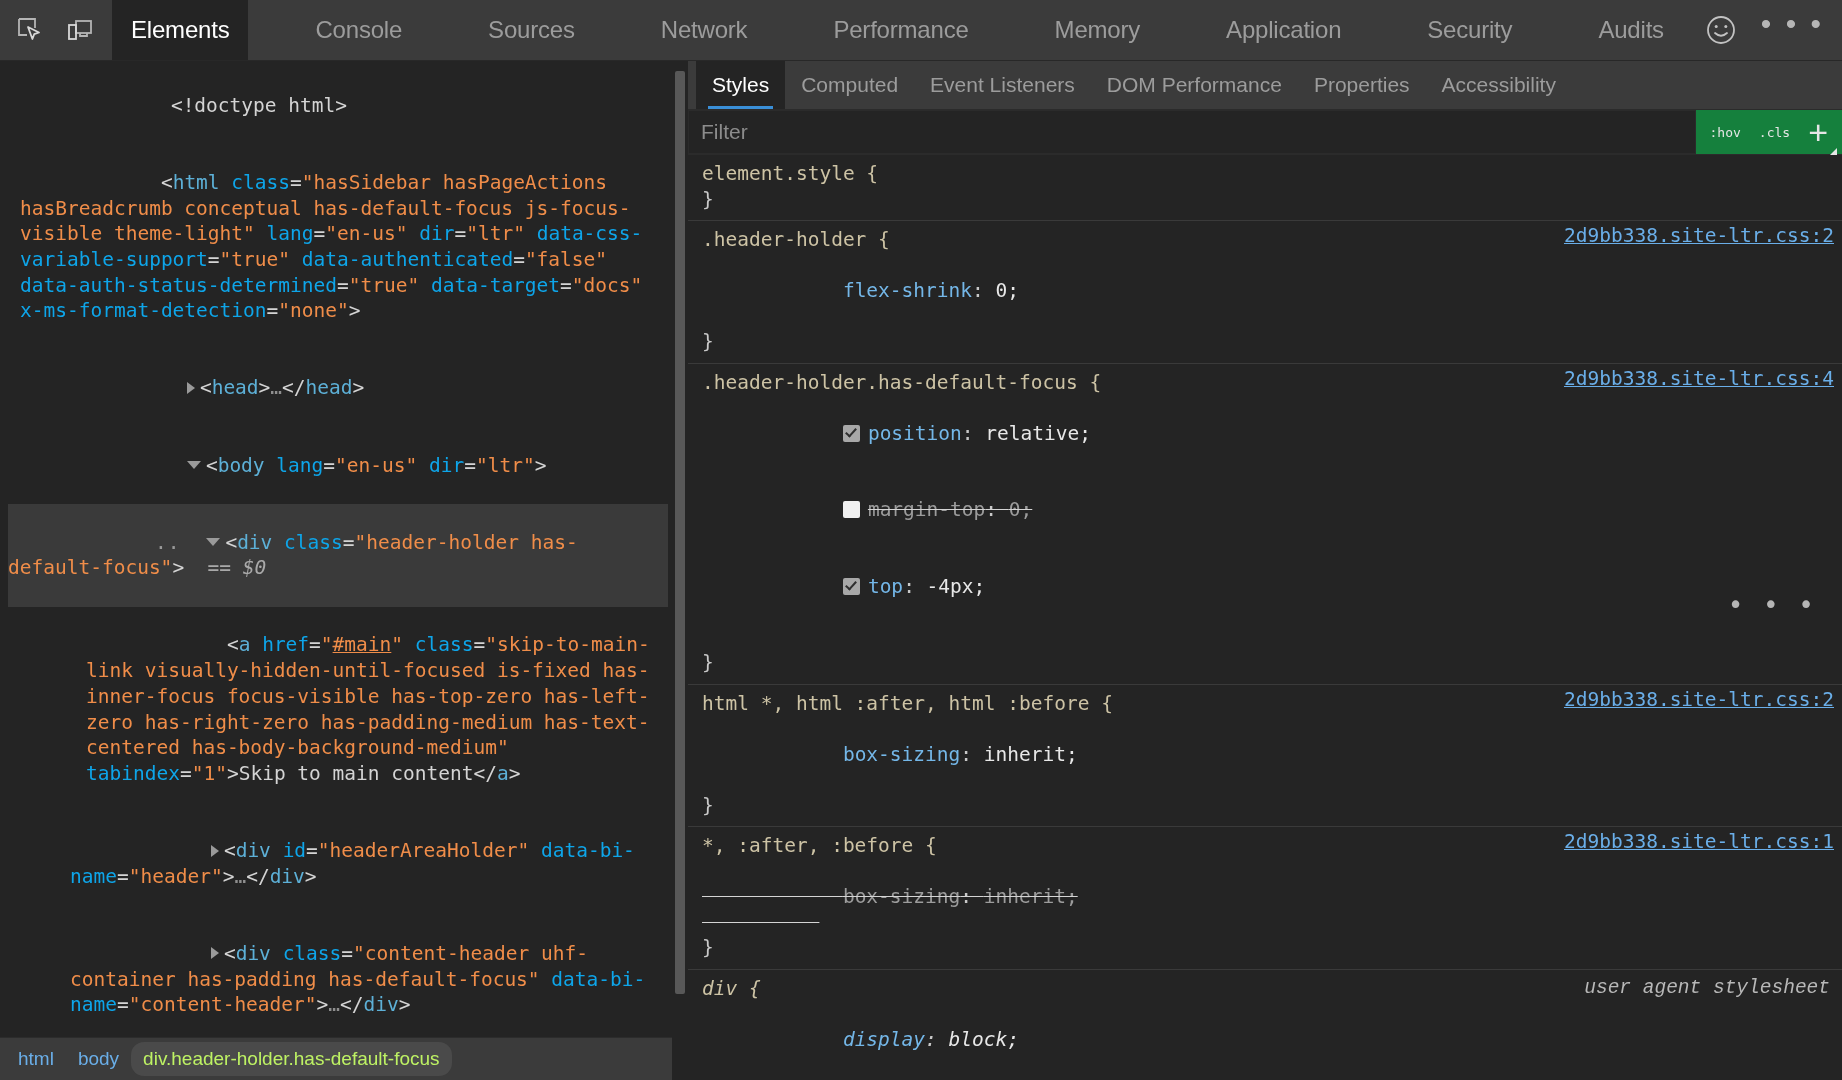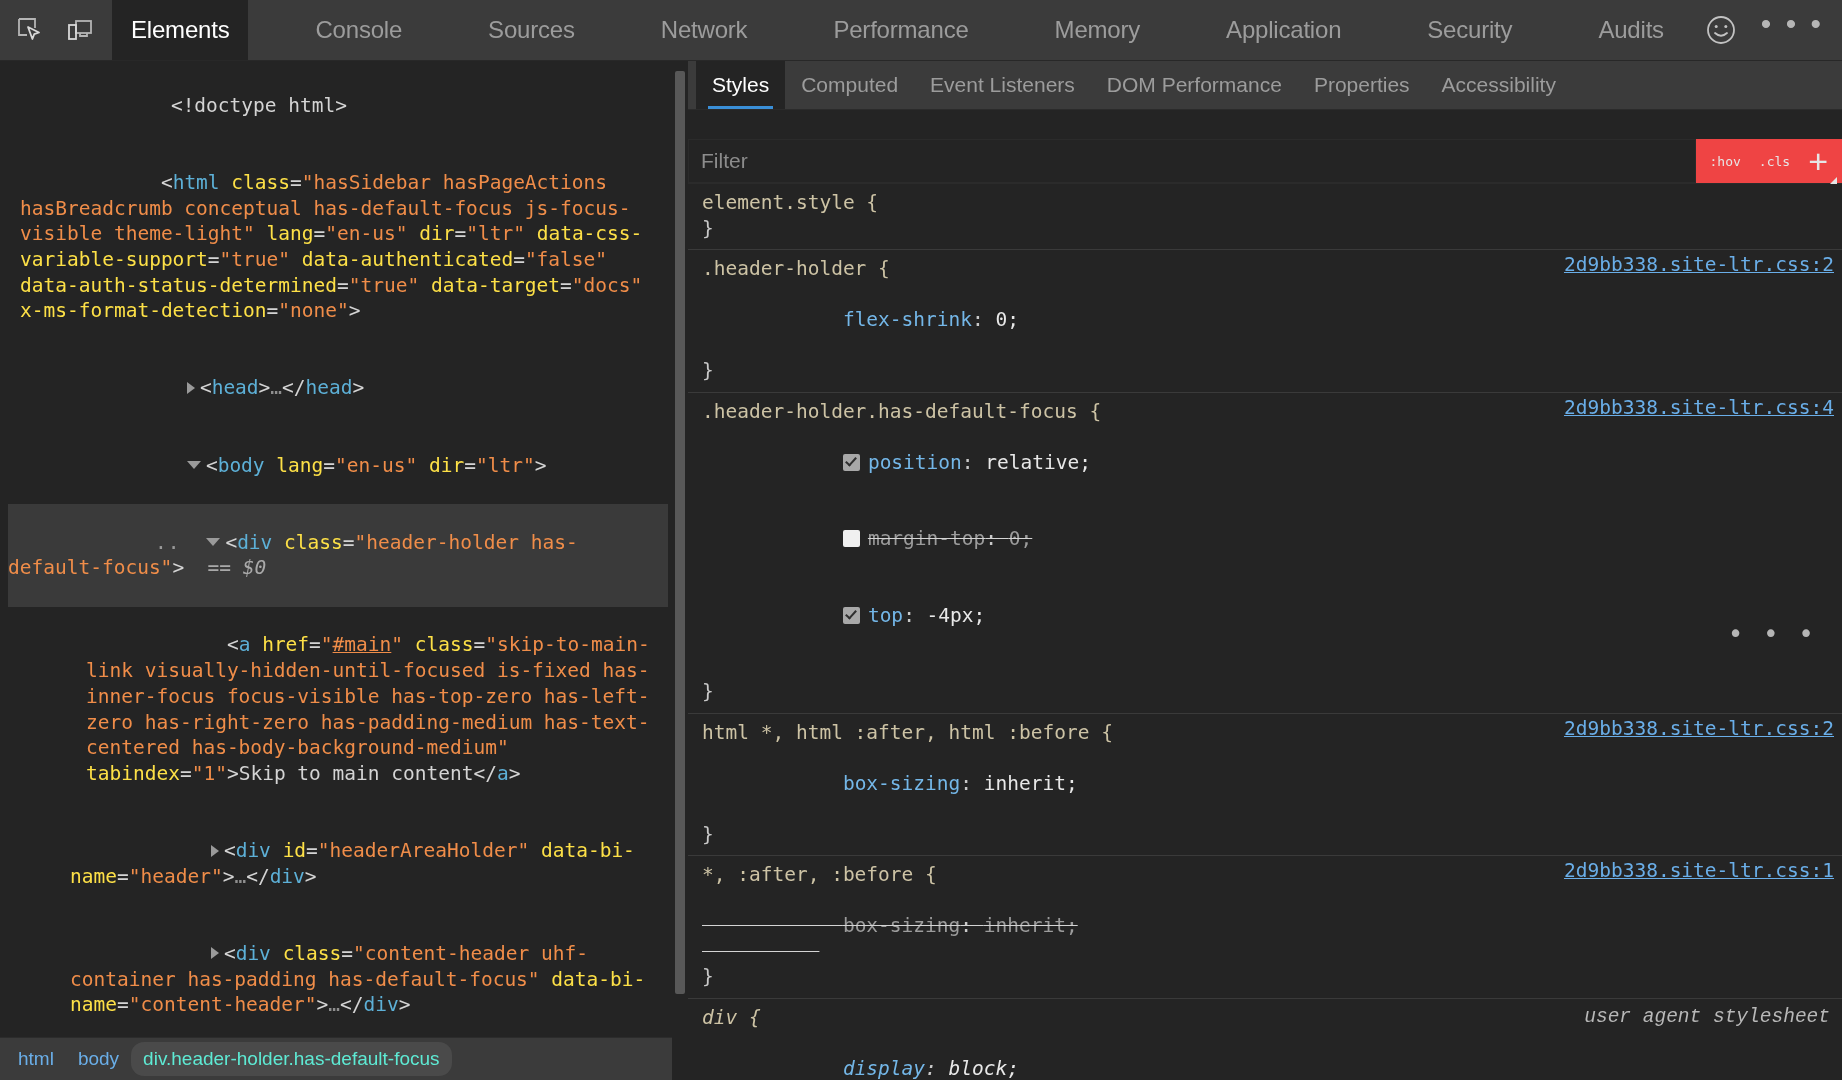--- a/index.html
+++ b/index.html
@@ -47,21 +47,21 @@
   }
   .dom-tree{
     flex:1 1 auto;overflow:hidden;position:relative;
     font-family:"DejaVu Sans Mono","Liberation Mono",monospace;
     font-size:19.5px;line-height:25.7px;color:#d4d4d4;
     padding:6px 0 0 0;
   }
   .dom-inner{padding-left:8px;padding-right:4px;}
   .ln{white-space:pre-wrap;word-break:break-word;position:relative;}
   .tagname{color:#5db0d7;}
-  .attrname{color:#fde047;}
+  .attrname{color:#0ea5e9;}
   .attrval{color:#f08d49;}
   .punct{color:#d4d4d4;}
   .ellips{color:#8f8f8f;}
   .dollar{color:#a9a9a9;font-style:italic;}
   .linkv{color:#f08d49;text-decoration:underline;margin-top:26px;}
   .tri{
     display:inline-block;width:0;height:0;vertical-align:middle;
     border-top:6px solid transparent;border-bottom:6px solid transparent;
     border-left:8px solid #9a9a9a;margin-right:5px;margin-bottom:2px;
   }
@@ -74,21 +74,21 @@
 
   
   .crumbs{
     flex:0 0 42px;height:42px;background:#3b3b3b;display:flex;align-items:center;
     border-top:1px solid #2c2c2c;padding-left:6px;
   }
   .crumb{
     font-size:19px;padding:6px 12px;color:#6aaee8;cursor:pointer;
     font-family:"Liberation Sans",sans-serif;white-space:nowrap;
   }
-  .crumb.active{background:#4a4a4a;color:#5eead4;border-radius:13px;}
+  .crumb.active{background:#4a4a4a;color:#bef264;border-radius:13px;}
 
   
   .splitter{
     width:16px;flex:0 0 16px;background:#242424;position:relative;
   }
   .splitter .bar{
     position:absolute;left:3px;top:10px;width:10px;bottom:86px;
     background:#585858;border-radius:2px;
   }
 
@@ -102,23 +102,22 @@
   }
   .stab{
     display:flex;align-items:center;padding:0 16px;font-size:21px;color:#9c9c9c;
     cursor:pointer;position:relative;
   }
   .stab.active{color:#fff;background:#242424;}
   .stab.active:after{
     content:"";position:absolute;left:12px;right:12px;bottom:0;height:3px;background:#3a8fd8;
   }
   .filter-row{
-    flex:0 0 44px;height:44px;display:flex;align-items:stretch;background:#ef4444;
+    flex:0 0 44px;height:44px;display:flex;align-items:stretch;background:#15803d;
     border-bottom:1px solid #2b2b2b;
-    margin-top:29px;
   }
   .filter-box{
     flex:1 1 auto;background:#242424;display:flex;align-items:center;padding:0 12px;
     margin:0;border:1px solid #2b2b2b;
   }
   .filter-box span{color:#8c8c8c;font-size:21px;}
   .filter-actions{display:flex;align-items:center;gap:18px;padding:0 14px;}
   .fa-txt{
     font-family:"DejaVu Sans Mono","Liberation Mono",monospace;font-size:13px;color:#e6e6e6;
     cursor:pointer;font-weight:normal;

